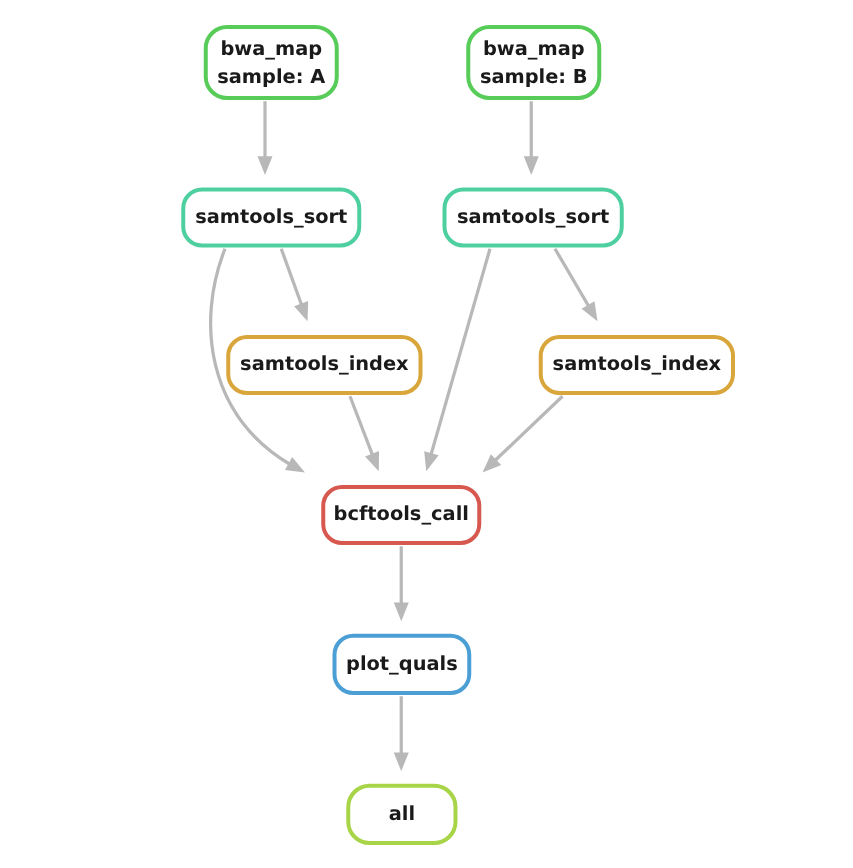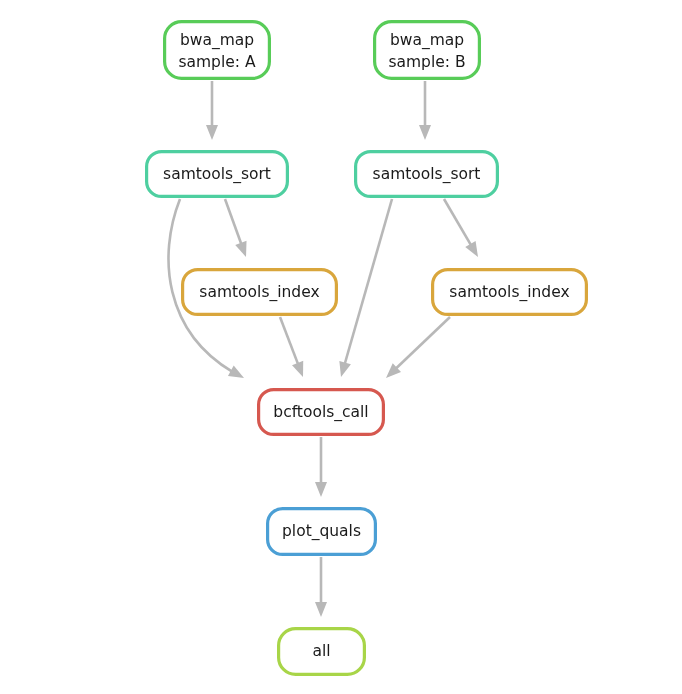--- a/index.html
+++ b/index.html
@@ -13,20 +13,21 @@
     font-family: "DejaVu Sans", "Liberation Sans", sans-serif;
     overflow: hidden;
     position: relative;
   }
   #dag-root {
     position: absolute;
     left: 0;
     top: 0;
     width: 604px;
     height: 694px;
+    font-weight: bold;
   }
   svg#dag-svg {
     position: absolute;
     left: 0;
     top: 0;
     width: 682px;
     height: 694px;
     display: block;
   }
   .node-rect {

